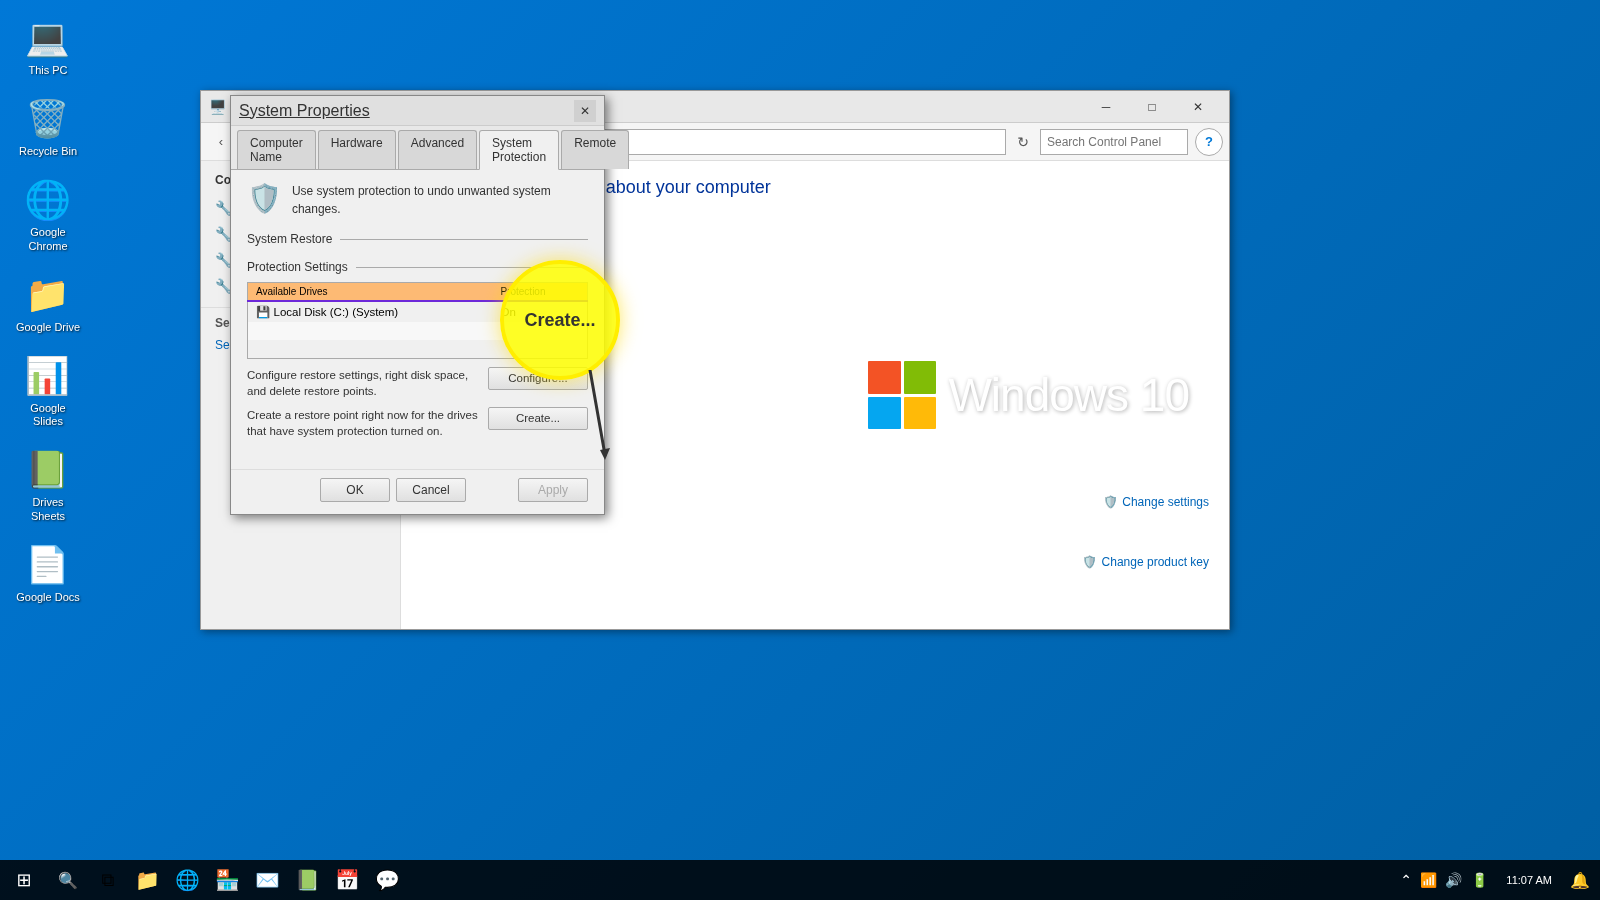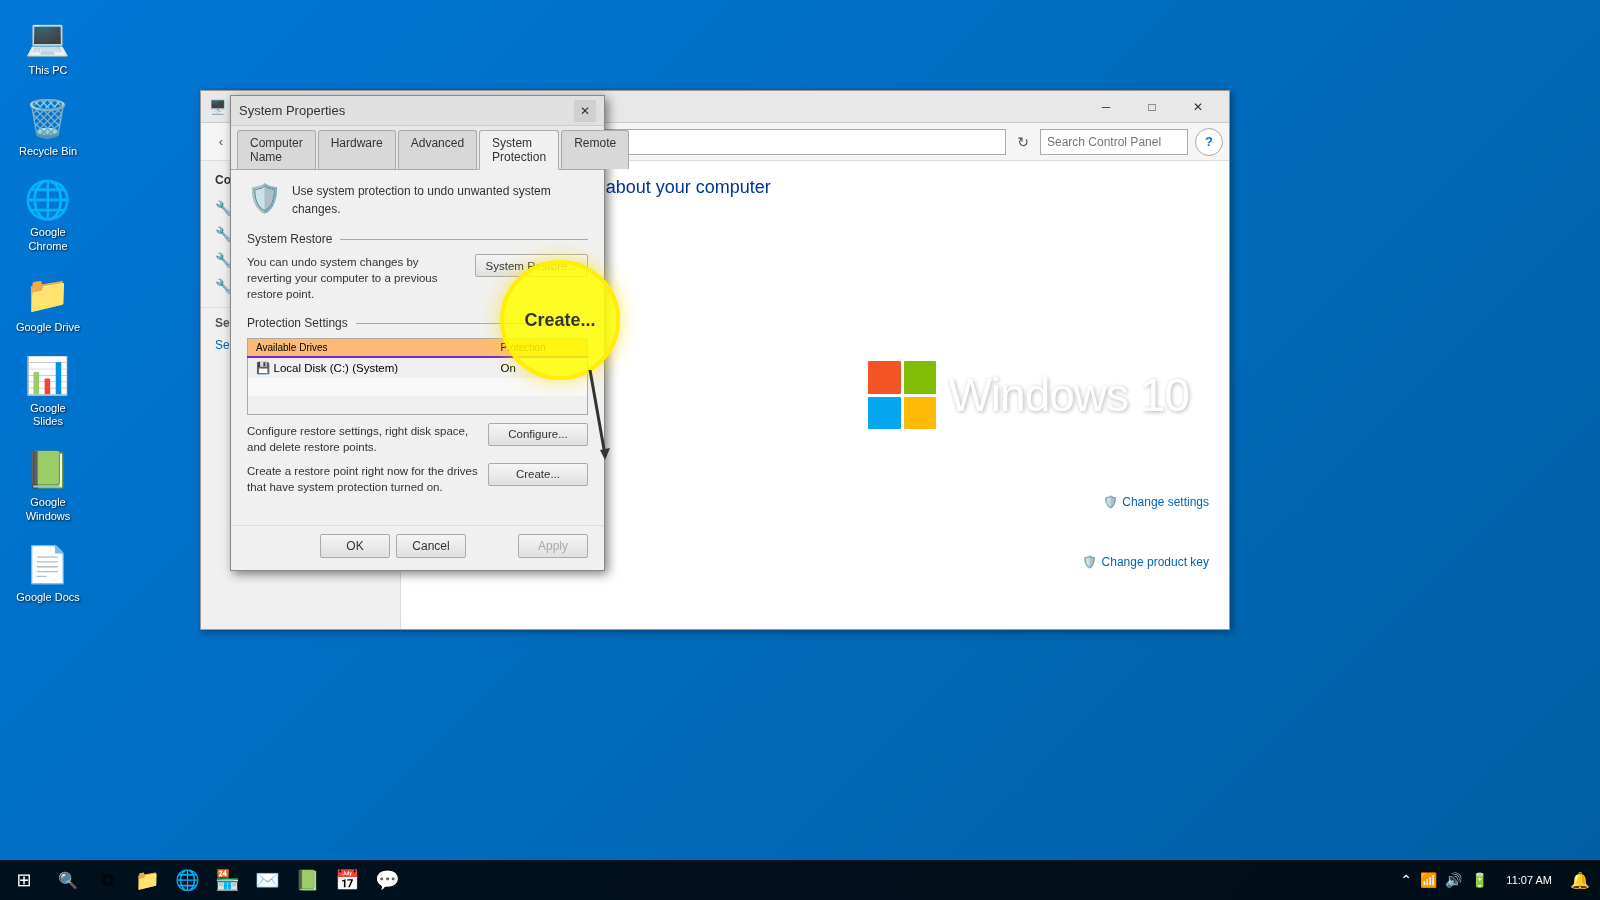--- a/index.html
+++ b/index.html
@@ -330,21 +330,21 @@
       z-index: 200;
     }
     .dialog-titlebar {
       height: 30px;
       background: #e0e0e0;
       display: flex;
       align-items: center;
       padding: 0 8px;
       border-bottom: 1px solid #ccc;
     }
-    .dialog-title { flex: 1; font-size: 13px; color: #333; font-weight: 400; }
+    .dialog-title { flex: 1; font-size: 16px; color: #333; font-weight: 400; text-decoration: underline; }
     .dialog-close {
       width: 22px;
       height: 22px;
       border: none;
       background: #d0d0d0;
       cursor: pointer;
       font-size: 12px;
       display: flex;
       align-items: center;
       justify-content: center;
@@ -547,21 +547,21 @@
     <div class="desktop-icon">
       <div class="icon-img" style="font-size:36px;">📁</div>
       <span class="icon-label">Google Drive</span>
     </div>
     <div class="desktop-icon">
       <div class="icon-img" style="font-size:36px; color:#f4b400;">📊</div>
       <span class="icon-label">Google Slides</span>
     </div>
     <div class="desktop-icon">
       <div class="icon-img" style="font-size:36px;">📗</div>
-      <span class="icon-label">Google Windows</span>
+      <span class="icon-label">Drives Sheets</span>
     </div>
     <div class="desktop-icon">
       <div class="icon-img" style="font-size:36px;">📄</div>
       <span class="icon-label">Google Docs</span>
     </div>
   </div>
 
   <div class="system-window">
 
     <div class="window-titlebar">
@@ -664,24 +664,20 @@
 
       <div class="dialog-info">
         <div class="dialog-info-icon">🛡️</div>
         <div class="dialog-info-text">Use system protection to undo unwanted system changes.</div>
       </div>
 
       <div class="dialog-section">
         <div class="dialog-section-header">
           <span>System Restore</span>
           <div class="dialog-section-line"></div>
-        </div>
-        <div class="section-row">
-          <div class="section-row-text">You can undo system changes by reverting your computer to a previous restore point.</div>
-          <button class="dialog-btn">System Restore...</button>
         </div>
       </div>
 
       <div class="dialog-section">
         <div class="dialog-section-header">
           <span>Protection Settings</span>
           <div class="dialog-section-line"></div>
         </div>
         <table class="protection-table">
           <thead>

